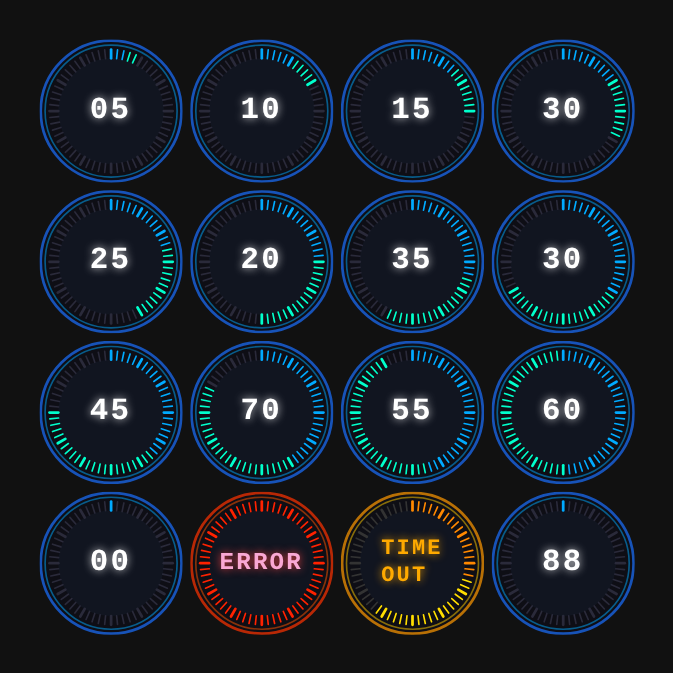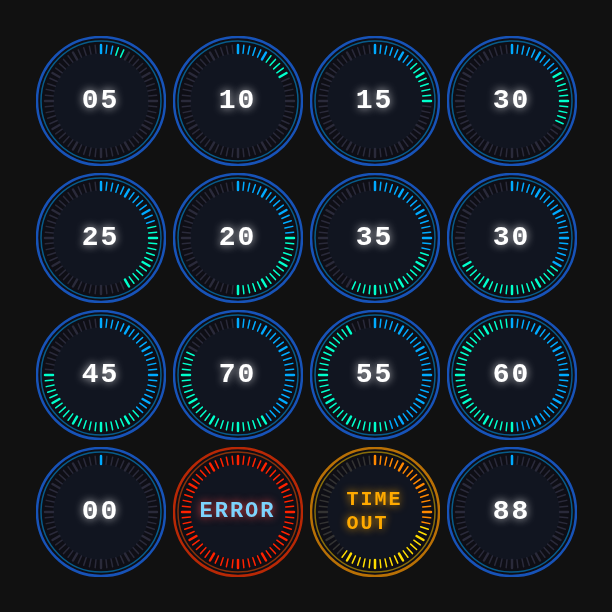--- a/index.html
+++ b/index.html
@@ -39,21 +39,21 @@
     .timer-label {
       font-family: 'Courier New', monospace;
       font-weight: bold;
       font-size: 28px;
       color: #fff;
       text-shadow: 0 0 8px rgba(255,255,255,0.8);
       z-index: 2;
       letter-spacing: 2px;
     }
     .timer-label.error-text {
-      color: #7dd3fc;
+      color: #f9a8d4;
       font-size: 22px;
       text-shadow: 0 0 8px rgba(255,68,68,0.9);
     }
     .timer-label.timeout-text {
       color: #ffaa00;
       font-size: 20px;
       line-height: 1.2;
       text-shadow: 0 0 8px rgba(255,170,0,0.9);
     }
     svg.ring {

